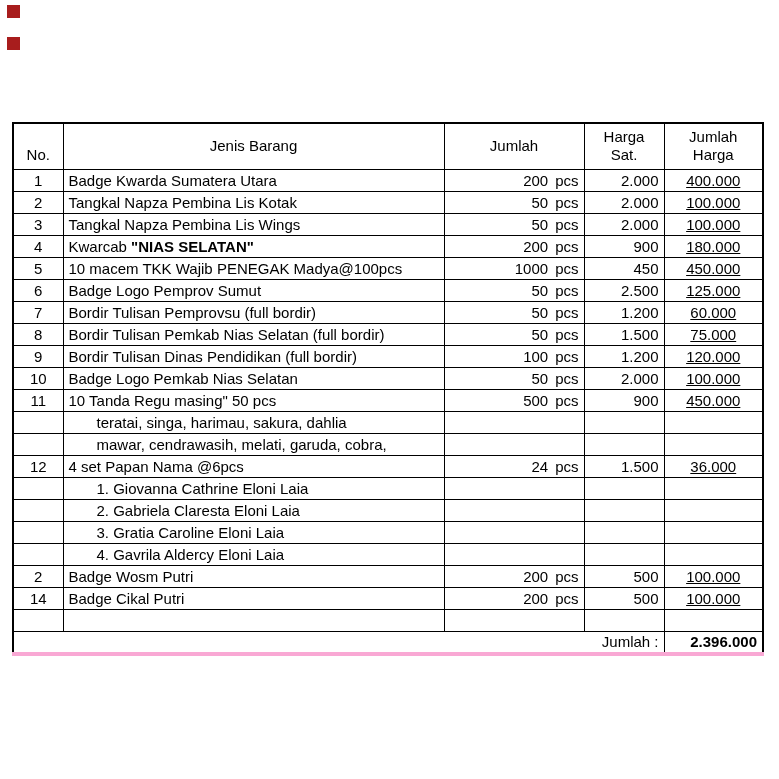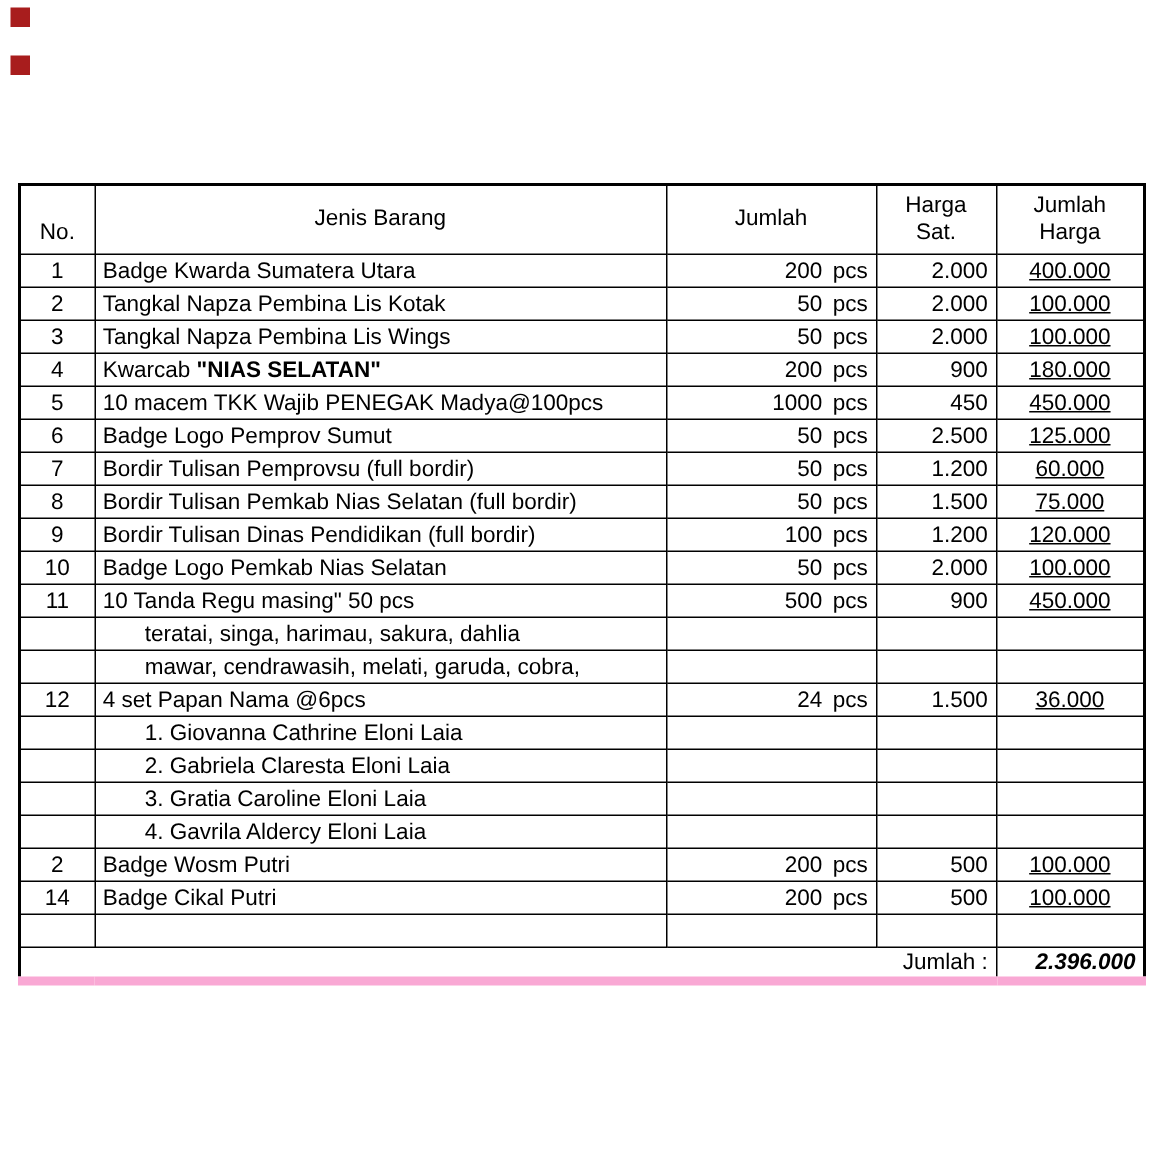--- a/index.html
+++ b/index.html
@@ -57,24 +57,24 @@
   .c-no   { text-align: center; }
   .c-item { text-align: left; margin-top: 24px; }
   .c-item.indent { padding-left: 33px; }
   .c-qty  { text-align: right; padding-right: 33px; margin-top: 43px; }
   .c-qty .unit { display: inline-block; margin-left: 7px; }
   .c-price { text-align: right; margin-top: 41px; }
   .c-total { text-align: center; text-decoration: underline; }
 
   .order tfoot td {
     height: 23px;
-    border-bottom: 6px solid #f9a8d4;
+    border-bottom: 4px solid #f9a8d4;
   }
   .f-label { text-align: right; }
-  .f-value { text-align: right; font-weight: bold; font-style: italic; }
+  .f-value { text-align: right; font-weight: bold; }
 </style>
 </head>
 <body>
 
 <div class="marker m1" style="background: rgb(168, 29, 29);"></div>
 <div class="marker m2" style="background: rgb(168, 29, 29);"></div>
 
 <table class="order">
   <colgroup>
     <col style="width:50px">

